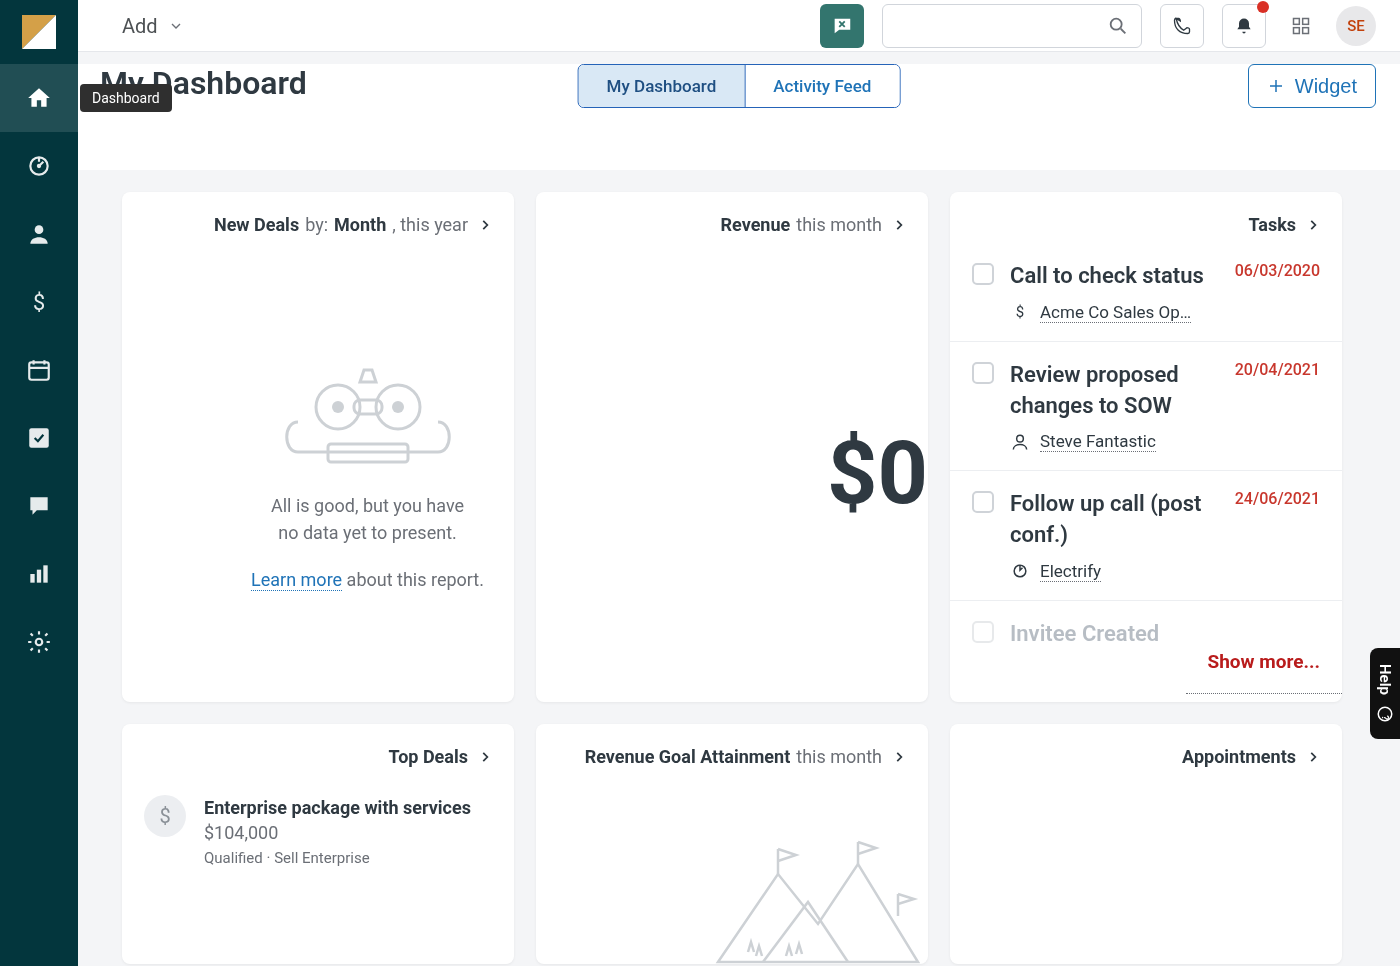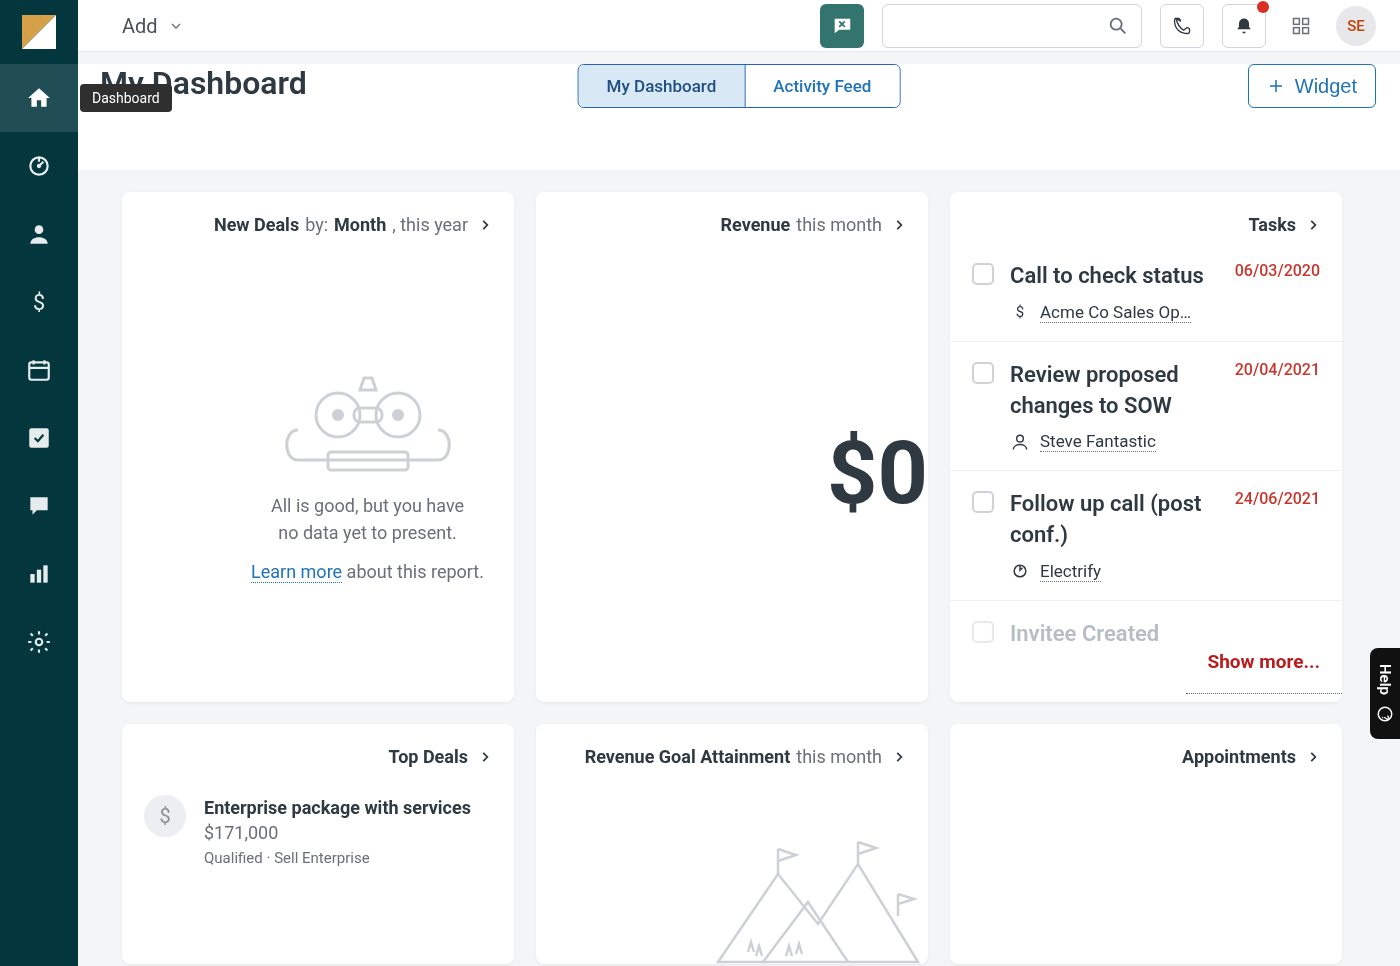--- a/index.html
+++ b/index.html
@@ -165,21 +165,21 @@
   }
   .card-header .strong { font-weight: 700; }
   .card-header .muted { color:#6b6f76; font-weight:400; }
   .chev { margin-left: 4px; color:#4d5154; }
 
   .empty-wrap {
     flex:1; display:flex; flex-direction:column;
     align-items:center; justify-content:center;
     padding: 0 30px; text-align:center; color:#6b6f76;
   }
-  .empty-text { font-size: 18px; line-height:1.5; margin-top:12px;}
+  .empty-text { font-size: 18px; line-height:1.5; margin-top:20px;}
   .learn-link { color:#1f73b7; border-bottom:1px dotted #1f73b7; cursor:pointer; }
 
   .big-number {
     flex:1; display:flex; align-items:center; justify-content:center;
     font-size: 88px; font-weight:700; color:#2f3941;
   }
 
   
   .tasks-body { display:flex; flex-direction:column; overflow:hidden; }
   .task-row {
@@ -484,21 +484,21 @@
       <span class="strong">Top Deals</span>
       <svg class="chev" width="14" height="14" viewBox="0 0 24 24">
           <path d="M9 5l7 7-7 7" fill="none" stroke="#2f3941" stroke-width="3"></path>
         </svg>
     </div>
     <div class="deal-row">
       <div class="deal-avatar">$</div>
       <div>
         <div class="deal-title">
           <span>Enterprise package with services</span>
-          <span class="deal-amount">$171,000</span>
+          <span class="deal-amount">$104,000</span>
         </div>
         <div class="deal-sub">Qualified · Sell Enterprise</div>
       </div>
     </div>
   </section>
 
   <section class="card h240">
     <div class="card-header">
       <span class="strong">Revenue Goal Attainment</span>
       <span class="muted">this month</span>

